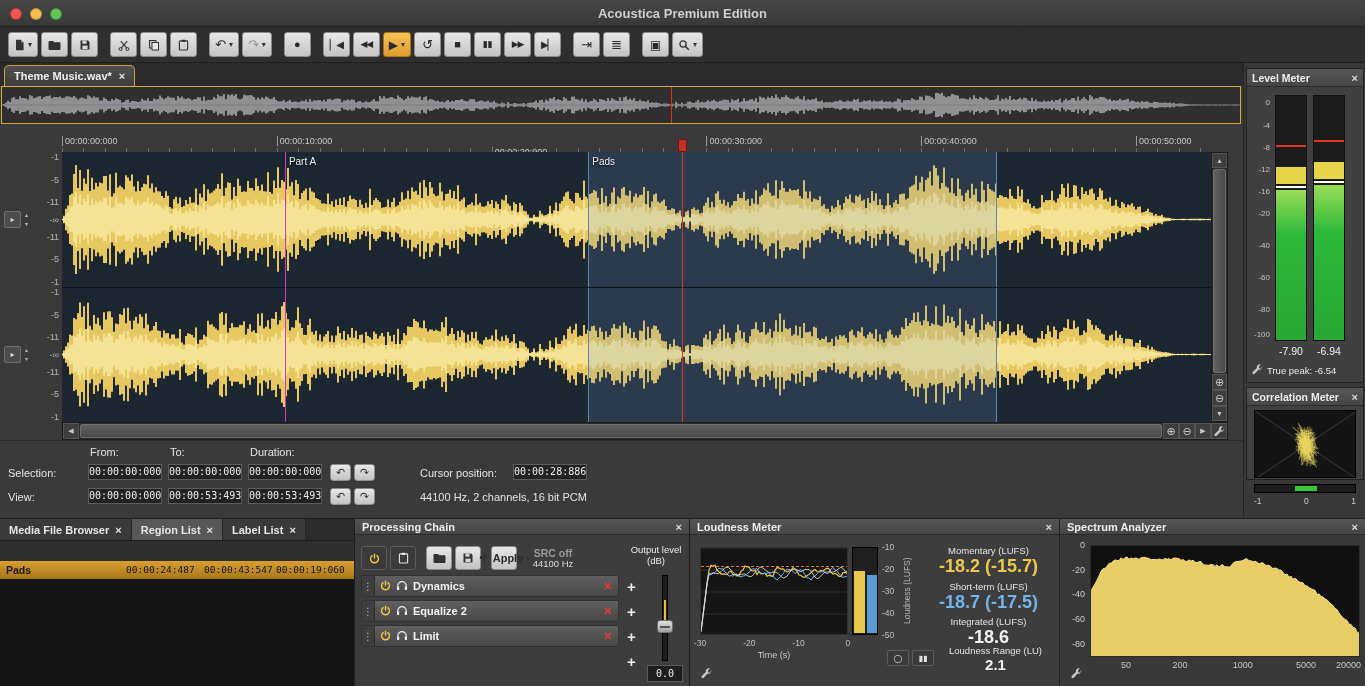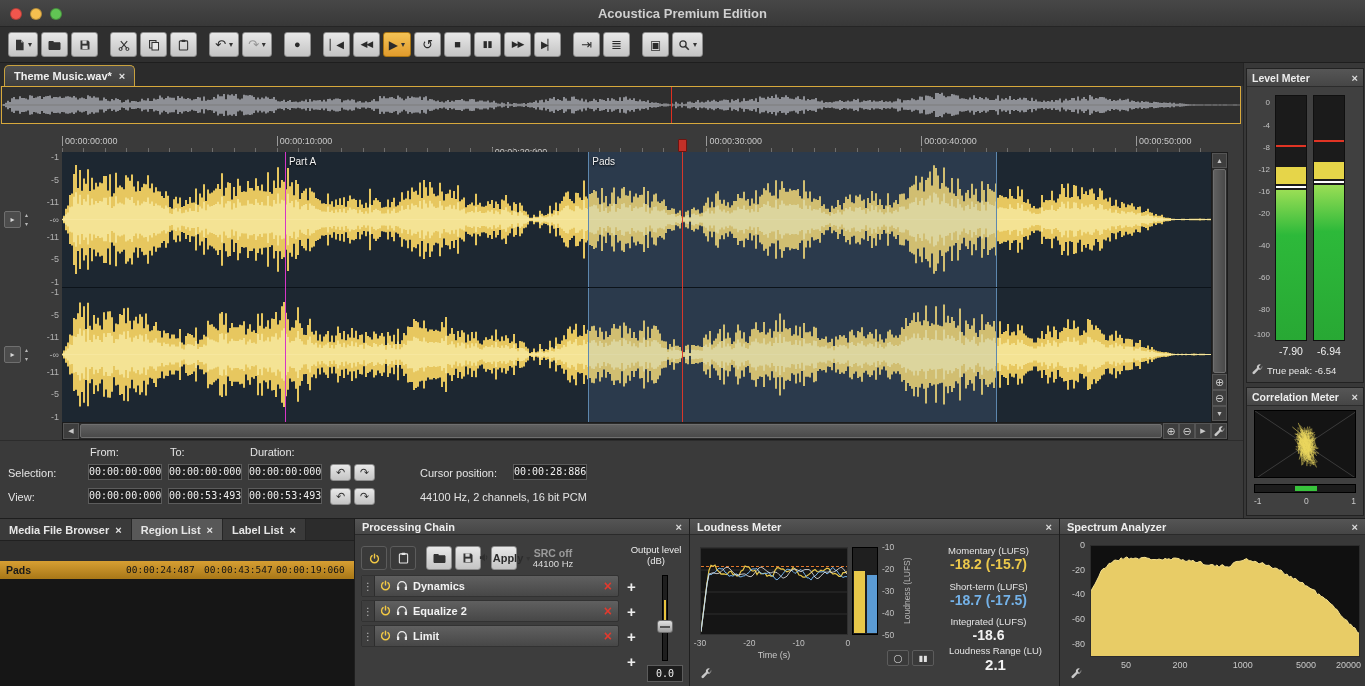--- a/index.html
+++ b/index.html
@@ -49,21 +49,21 @@
 .hscroll .sbtn{flex:0 0 16px;height:100%;}
 .hthumb{flex:1;margin:1px;background:linear-gradient(#606060,#4a4a4a);border:1px solid #6f6f6f;border-radius:2px;}
 .info{position:absolute;left:0;top:377px;width:1243px;height:78px;background:#3a3a3a;border-top:1px solid #2c2c2c;font-size:11px;color:#e4e4e4;}
 .ilabel{position:absolute;white-space:nowrap;}
 .tfield{position:absolute;width:74px;height:16px;background:#222;border:1px solid #5c5c5c;color:#eee;font-family:"DejaVu Sans Mono",monospace;font-size:10px;text-align:center;line-height:14px;}
 .mini-btn{position:absolute;width:21px;height:17px;background:linear-gradient(#e8e8e8,#c4c4c4);border:1px solid #8d8d8d;border-radius:3px;color:#333;font-size:11px;text-align:center;line-height:15px;}
 
 #side{position:absolute;left:1243px;top:63px;width:122px;height:455px;background:#383838;border-left:1px solid #242424;}
 .panel{position:absolute;left:2px;width:118px;background:#404040;border:1px solid #222;}
 #lvlpanel{top:5px;height:315px;}
-#corrpanel{top:324px;height:129px;}
+#corrpanel{top:324px;height:93px;}
 .phead{height:18px;background:linear-gradient(#565656,#464646);display:flex;align-items:center;padding:0 5px;font-size:10.5px;font-weight:bold;color:#ededed;border-bottom:1px solid #2c2c2c;}
 .px{margin-left:auto;font-weight:bold;color:#dcdcdc;font-size:11px;}
 #lmticks{position:absolute;left:0;top:26px;width:26px;height:246px;}
 .lmtick{position:absolute;right:3px;transform:translateY(-50%);font-size:8px;color:#c2c2c2;}
 .lmbar{position:absolute;top:26px;width:32px;height:246px;background:#1b1b1b;border:1px solid #101010;}
 #lmbar1{left:28px;} #lmbar2{left:66px;}
 .lm-green{position:absolute;left:0;right:0;bottom:0;background:linear-gradient(#9ade55,#2db93a 30%,#28a834);}
 .lm-yellow{position:absolute;left:0;right:0;height:7%;background:#e6d549;}
 .lm-white{position:absolute;left:0;right:0;height:2px;background:#fff;}
 .lm-peak{position:absolute;left:0;right:0;height:2px;background:#e03424;}
@@ -118,21 +118,21 @@
 .lb-yellow{position:absolute;left:1px;width:11px;bottom:1px;height:72%;background:#e8c84a;}
 .lb-blue{position:absolute;left:14px;width:10px;bottom:1px;height:67%;background:#5b9bd4;}
 #loudyticks{position:absolute;left:192px;top:28px;width:20px;height:88px;}
 .ltick{position:absolute;transform:translateY(-50%);font-size:8.5px;color:#c0c0c0;}
 .loud-ylabel{position:absolute;left:212px;top:28px;height:88px;width:12px;writing-mode:vertical-rl;transform:rotate(180deg);font-size:8.5px;color:#b4b4b4;text-align:center;}
 #loudxticks{position:absolute;left:10px;top:119px;width:148px;height:10px;}
 .lxtick{position:absolute;transform:translateX(-50%);font-size:8.5px;color:#c0c0c0;}
 .loud-xlabel{position:absolute;left:10px;top:131px;width:148px;text-align:center;font-size:9px;color:#c8c8c8;}
 .lm-read{position:absolute;left:232px;right:4px;top:0;bottom:0;}
 .lr-label{position:absolute;width:100%;text-align:center;font-size:9.5px;color:#e4e4e4;}
-.lr-value{position:absolute;width:100%;text-align:center;font-size:14px;font-weight:bold;color:#f2f2f2;}
+.lr-value{position:absolute;width:100%;text-align:center;font-size:18px;font-weight:bold;color:#f2f2f2;}
 .lr-value.yellow{color:#ecc94b;}
 .lr-value.blue{color:#74b2e8;}
 .lbtns{position:absolute;left:197px;top:131px;display:flex;gap:3px;}
 .lbtn{width:22px;height:16px;background:#3a3a3a;border:1px solid #5c5c5c;border-radius:2px;color:#e0e0e0;font-size:8px;display:flex;align-items:center;justify-content:center;}
 .lrange{position:absolute;left:248px;right:6px;top:126px;text-align:center;}
 .lrange .lr-label{position:static;}
 .lrange .lr-value{position:static;font-size:15px;}
 .wbtn2{position:absolute;left:8px;bottom:6px;width:16px;height:16px;display:flex;align-items:center;justify-content:center;}
 #specsvg{position:absolute;left:30px;top:26px;background:#101010;border:1px solid #2c2c2c;}
 #specyticks{position:absolute;left:2px;top:26px;width:25px;height:112px;}

